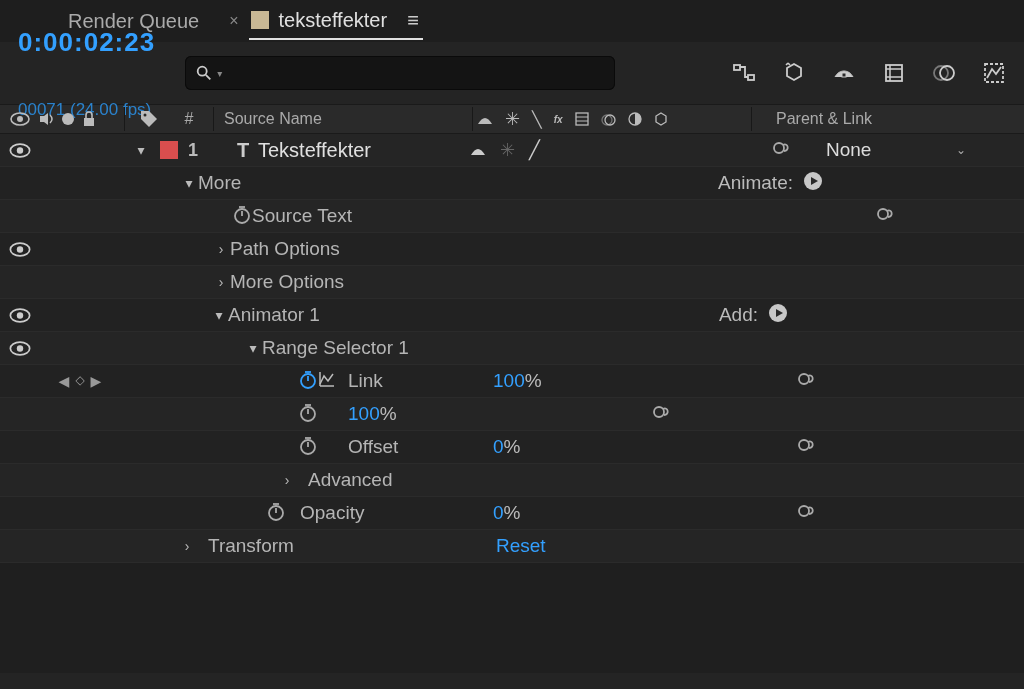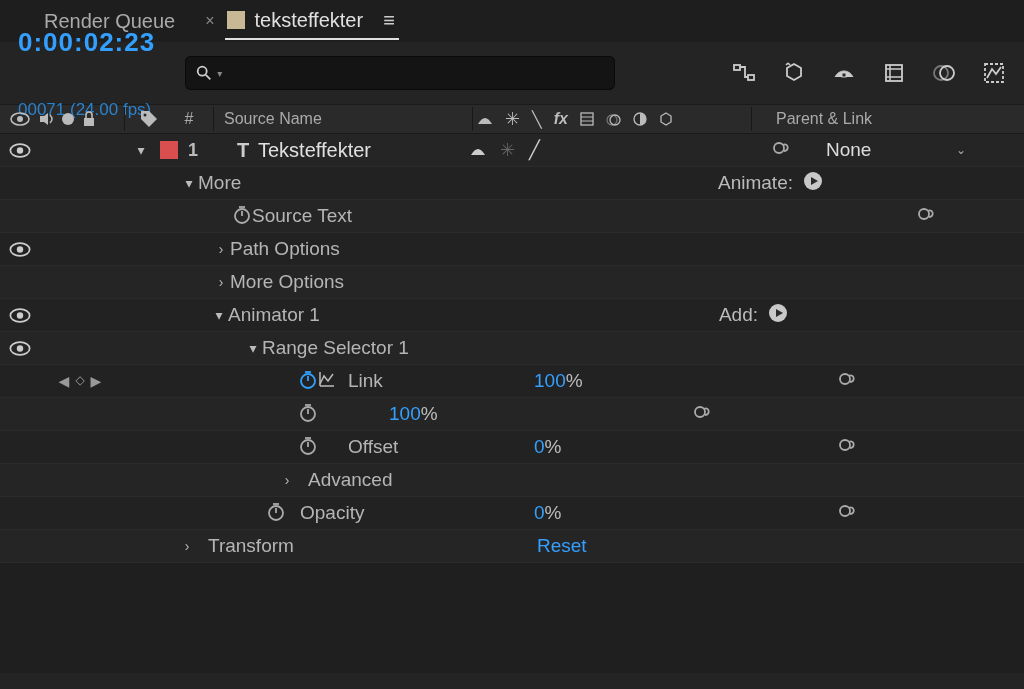--- a/index.html
+++ b/index.html
@@ -13,21 +13,21 @@
     overflow: hidden;
     user-select: none;
   }
   .panel { background: #242424; width: 1024px; height: 689px; }
 
   
   .tabs {
     display: flex;
     align-items: center;
     height: 42px;
-    padding-left: 44px;
+    padding-left: 68px;
     background: #1e1e1e;
     text-align: center;
   }
   .tab {
     display: flex;
     align-items: center;
     gap: 10px;
     margin-right: 20px;
     color: #aaa;
     font-size: 20px;
@@ -99,21 +99,21 @@
   .row .keys-area { width: 80px; display: flex; justify-content: center; gap: 6px; color: #999; font-size: 14px; }
   .row .twirl-area { display:flex; align-items:center; }
   .twirl { width: 18px; text-align: center; color: #bbb; font-size: 14px;}
   .label-swatch { width: 18px; height: 18px; background: #d94e4e; }
   .row .num { width: 30px; text-align: center; color: #bbb; font-weight: 600; }
   .T-icon { font-weight: 700; color: #ccc; font-size: 20px; width: 30px; text-align: center; }
   .layer-name { color: #e0e0e0; font-size: 20px; }
   .prop-name { color: #b5b5b5; font-size: 19px; }
   .value { color: #33a0ff; font-size: 19px; }
   .value .unit { color: #bbb; }
-  .row .value-col { width: 280px; margin-left: 41px; }
+  .row .value-col { width: 280px; }
   .row .pick-col { width: 70px; display: flex; justify-content: center; }
   .none-dd { display: flex; align-items: center; gap: 8px; color: #ddd; font-size: 19px; padding-left: 8px; width:160px;justify-content:flex-end; }
   .none-dd .chev { margin-left: auto; font-size: 12px; color: #aaa; padding-right:12px;}
   .pickwhip svg { width: 22px; height: 22px; stroke: #aaa; fill: none; }
   .stopwatch svg { width: 20px; height: 20px; stroke: #aaa; fill: none; }
   .stopwatch.on svg { stroke: #33a0ff; }
   .graph-icon svg { width: 18px; height: 18px; stroke: #bbb; fill: none; }
   .play-circle svg { width: 20px; height: 20px; fill: #c8c8c8; }
 
   .indent-1 { width: 160px; }
@@ -234,21 +234,21 @@
     <div class="divider"></div>
     <div class="cell src-col">Source Name</div>
     <div class="divider"></div>
     <div class="cell switch-col">
       <div class="switch-icons">
         <svg width="16" height="14" viewBox="0 0 16 14">
             <path d="M1 12 q7-12 14 0" fill="#bbb"></path>
           </svg>
         <span style="color:#bbb;font-size:18px">✳</span>
         <span style="color:#bbb">╲</span>
-        <span style="color:#bbb;font-style:italic;font-size:16px;font-weight:600">fx</span>
+        <span style="color:#bbb;font-style:italic;font-size:10px;font-weight:600">fx</span>
         <svg width="14" height="14" viewBox="0 0 14 14">
             <rect x="1" y="1" width="12" height="12" fill="none" stroke="#bbb" stroke-width="1.3"></rect>
             <line x1="1" y1="5" x2="13" y2="5" stroke="#bbb"></line>
             <line x1="1" y1="9" x2="13" y2="9" stroke="#bbb"></line>
           </svg>
         <svg width="15" height="15" viewBox="0 0 15 15">
             <circle cx="9" cy="8" r="5" fill="none" stroke="#bbb" stroke-width="1.3"></circle>
             <circle cx="6" cy="8" r="5" fill="none" stroke="#bbb" stroke-width="1.3" opacity="0.5"></circle>
           </svg>
         <svg width="14" height="14" viewBox="0 0 14 14">

